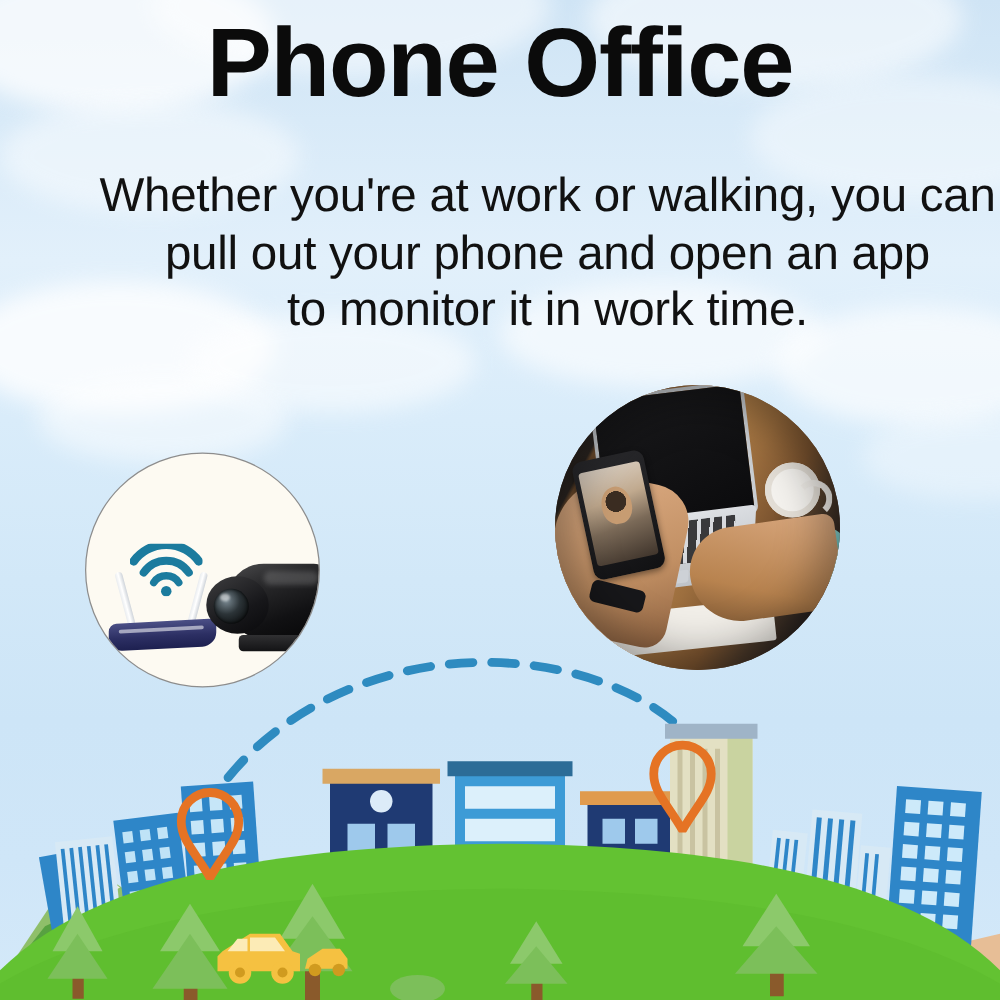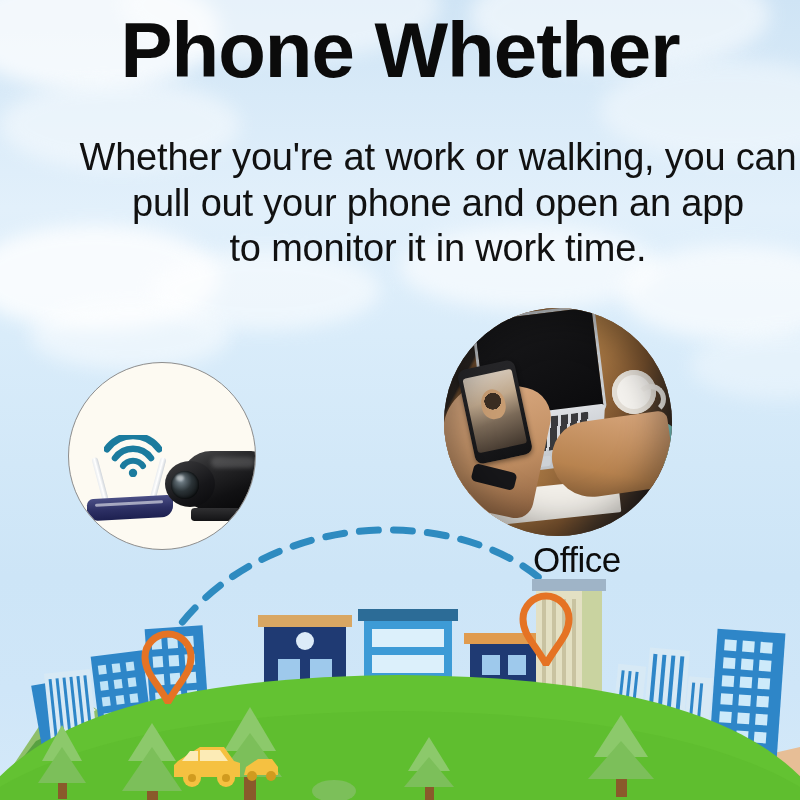--- a/index.html
+++ b/index.html
@@ -354,21 +354,21 @@
     <div class="cloud" style="left:0px; top:80px; width:240px; height:90px; opacity:.45;"></div>
     <div class="cloud" style="left:600px; top:60px; width:260px; height:100px; opacity:.4;"></div>
     <div class="cloud" style="left:-30px; top:225px; width:250px; height:105px; opacity:.8;"></div>
     <div class="cloud" style="left:150px; top:250px; width:230px; height:80px; opacity:.55;"></div>
     <div class="cloud" style="left:400px; top:225px; width:260px; height:85px; opacity:.6;"></div>
     <div class="cloud" style="left:620px; top:245px; width:230px; height:95px; opacity:.65;"></div>
     <div class="cloud" style="left:30px; top:300px; width:200px; height:70px; opacity:.5;"></div>
     <div class="cloud" style="left:690px; top:330px; width:180px; height:70px; opacity:.35;"></div>
   </div>
 
-  <div class="title">Phone Whether</div>
+  <div class="title">Phone Office</div>
 
   <div class="subtitle">
     <span>Whether you're at work or walking, you can</span>
     <span>pull out your phone and open an app</span>
     <span>to monitor it in work time.</span>
   </div>
 
   <div class="photo-circle" id="circle-home">
     <div class="router-ant ant-l"></div>
     <div class="router-ant ant-r"></div>
@@ -627,15 +627,14 @@
     </g>
   </svg>
 
   <svg class="map-pin" id="pin-home" viewBox="0 0 54 74">
     <path d="M27 72 C 14 50, 4 42, 4 27 A23 23 0 1 1 50 27 C 50 42, 40 50, 27 72 Z" fill="none" stroke="#E57324" stroke-width="7" stroke-linejoin="round"></path>
   </svg>
   <svg class="map-pin" id="pin-office" viewBox="0 0 54 74">
     <path d="M27 72 C 14 50, 4 42, 4 27 A23 23 0 1 1 50 27 C 50 42, 40 50, 27 72 Z" fill="none" stroke="#E57324" stroke-width="7" stroke-linejoin="round"></path>
   </svg>
 
-  <div class="place-label" id="label-office">Office</div>
 
 </div>
 
 </body></html>

